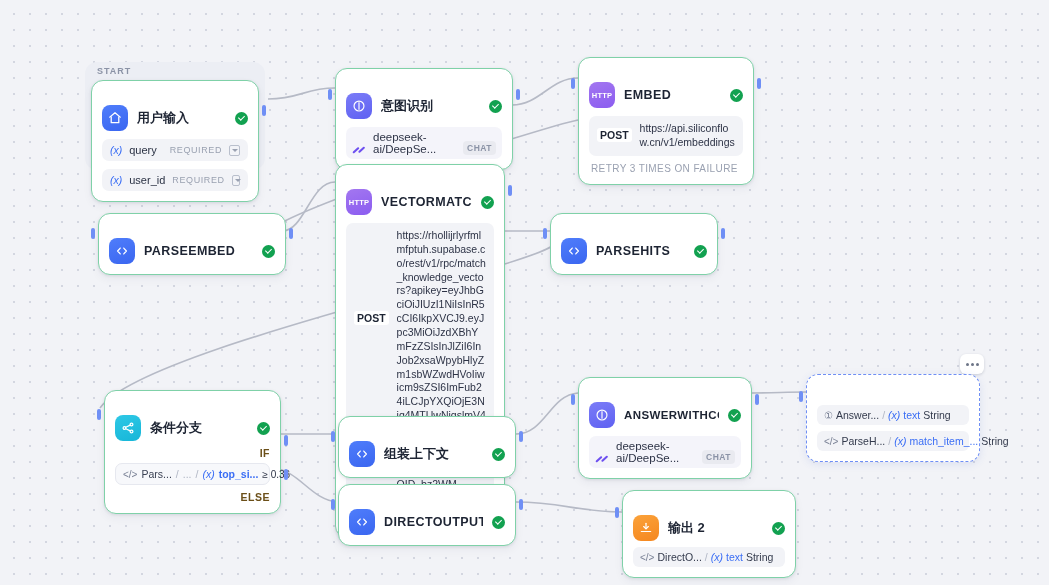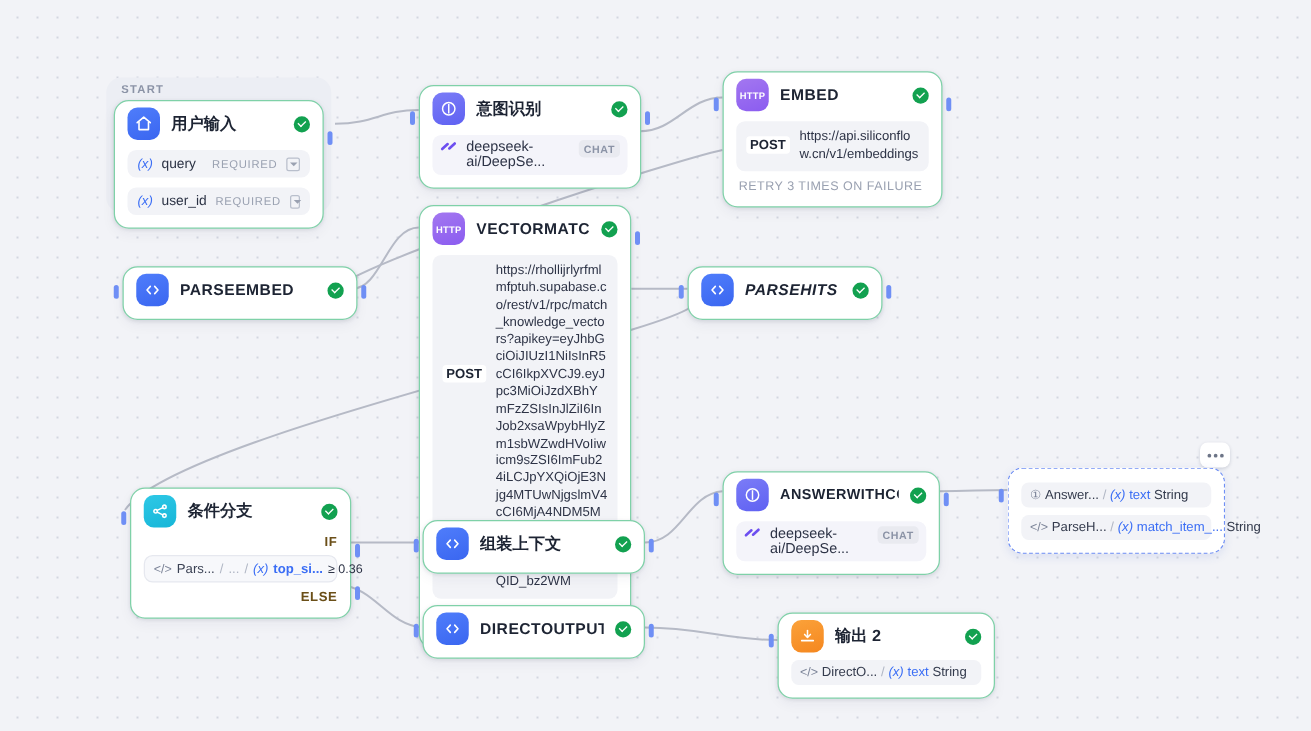--- a/index.html
+++ b/index.html
@@ -20,21 +20,21 @@
   }
   svg.edges { position:absolute; left:0; top:0; width:1049px; height:585px; pointer-events:none; }
   svg.edges path { fill:none; stroke:#b6bac6; stroke-width:1.6; }
 
   .node {
     position:absolute;
     background:#ffffff;
     border:1px solid #7fd1a8;
     border-radius:12px;
     box-shadow:0 1px 3px rgba(30,40,70,.10), 0 4px 10px rgba(30,40,70,.05);
-    padding:5px 10px 10px 10px;
+    padding:24px 10px 10px 10px;
   }
   .node.selected {
     border:1.5px dashed #6f8ff5;
     box-shadow:0 2px 8px rgba(60,90,200,.12);
   }
   .node-head { display:flex; align-items:center; gap:9px; }
   .nicon {
     width:26px; height:26px; border-radius:8px;
     display:flex; align-items:center; justify-content:center;
     color:#fff; flex:0 0 auto;
@@ -84,21 +84,21 @@
     position:absolute;
     background:#eceef4; border-radius:12px;
     padding:16px 6px 6px 6px;
   }
   .start-label {
     position:absolute; left:12px; top:4px;
     font-size:9px; font-weight:bold; color:#8b93a6; letter-spacing:1px;
   }
   .model-row {
     margin-top:8px; background:#f4f4fa; border-radius:7px;
-    padding:4px 6px; display:flex; align-items:flex-start; gap:7px;
+    padding:4px 6px; display:flex; align-items:flex-end; gap:7px;
     font-size:11.5px; color:#2d3346;
   }
   .model-glyph { width:14px; height:10px; flex:0 0 auto; }
   .chat-tag {
     margin-left:auto; font-size:8.5px; font-weight:bold; color:#8b93a6;
     background:#e9eaf0; border-radius:4px; padding:2px 4px; letter-spacing:.5px;
   }
   .http-row {
     margin-top:8px; background:#f2f3f7; border-radius:7px;
     padding:6px 8px; display:flex; align-items:flex-start; gap:8px;
@@ -256,21 +256,21 @@
       <span class="ntitle">VECTORMATCH</span>
       <span class="ok"></span>
     </div>
     <div class="http-row">
       <span class="method" style="margin-top:82px;">POST</span>
       <span class="url">https://rhollijrlyrfmlmfptuh.supabase.co/rest/v1/rpc/match_knowledge_vectors?apikey=eyJhbGciOiJIUzI1NiIsInR5cCI6IkpXVCJ9.eyJpc3MiOiJzdXBhYmFzZSIsInJlZiI6InJob2xsaWpybHlyZm1sbWZwdHVoIiwicm9sZSI6ImFub24iLCJpYXQiOjE3Njg4MTUwNjgslmV4cCI6MjA4NDM5MTA2OH0.Q5XgXKJWgwRByEZe3WnS1SZSx-x5iLFtOWQID_bz2WM</span>
     </div>
     <div class="retry">RETRY 3 TIMES ON FAILURE</div>
   </div>
 
-  <div class="node" style="left:550px; top:213px; width:156px;font-style:italic;">
+  <div class="node" style="left:550px; top:213px; width:168px;">
     <div class="handle" style="left:-8px; top:14px;"></div>
     <div class="handle" style="right:-8px; top:14px;"></div>
     <div class="node-head">
       <span class="nicon blue">
         <svg width="14" height="14" viewBox="0 0 24 24" fill="none" stroke="#fff" stroke-width="2.2" stroke-linecap="round" stroke-linejoin="round">
             <path d="M9 7 4.5 12 9 17"></path>
             <path d="M15 7l4.5 5L15 17"></path>
           </svg>
       </span>
       <span class="ntitle">PARSEHITS</span>

